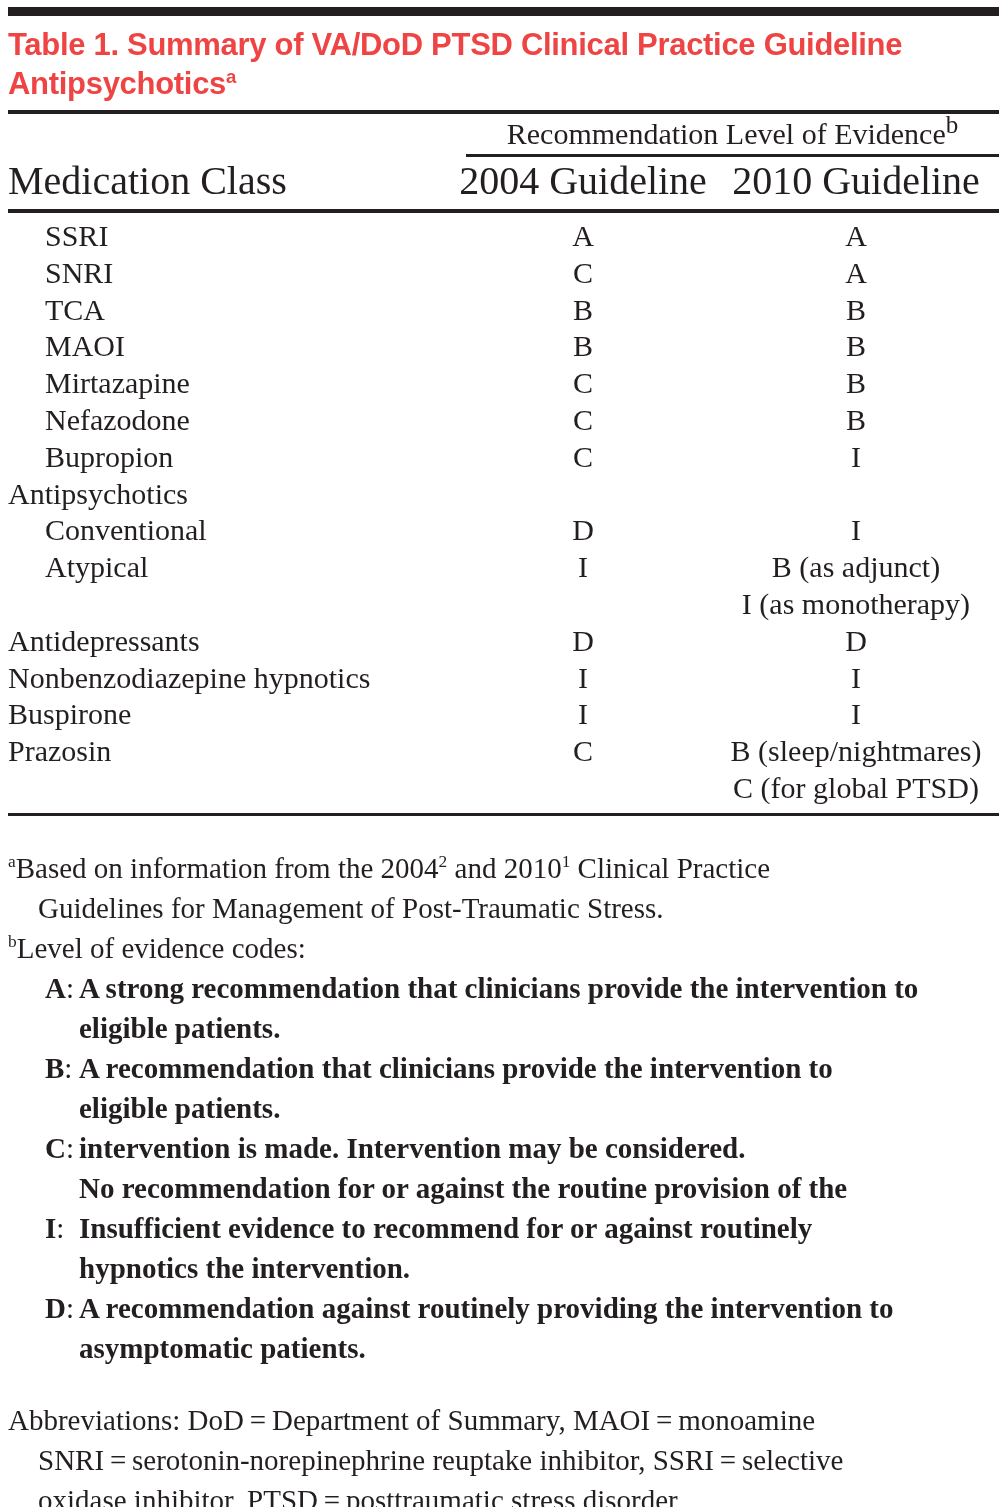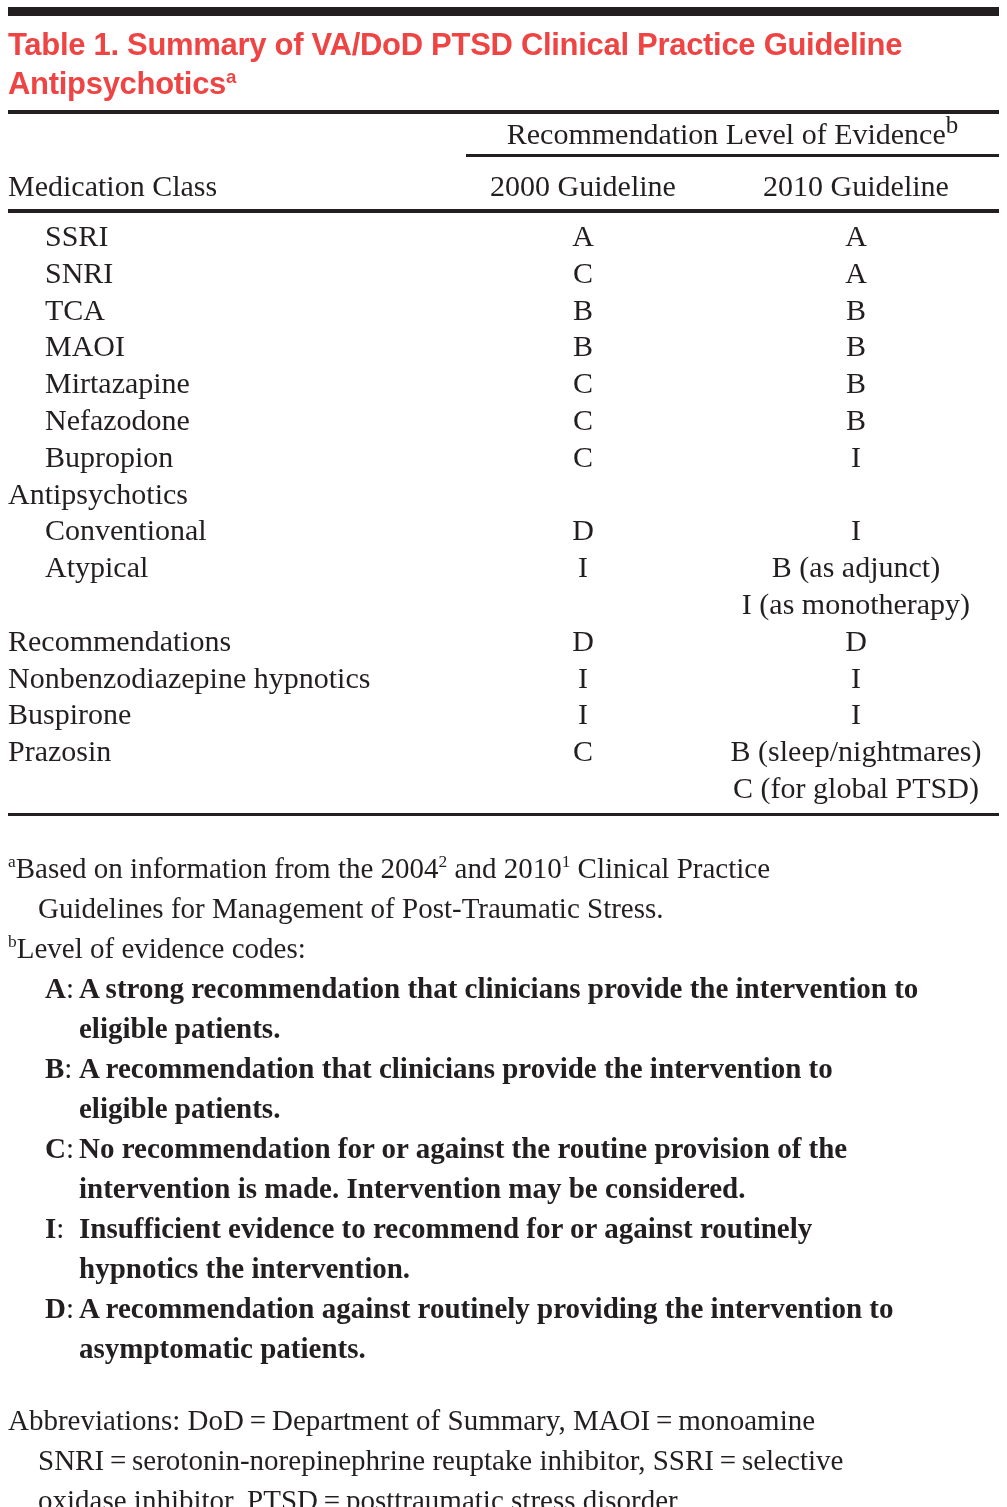--- a/index.html
+++ b/index.html
@@ -47,21 +47,21 @@
   }
   .span-head-text { font-size: 30px; line-height: 30px; white-space: nowrap; }
 
   .colheads {
     display: grid;
     grid-template-columns: 445px 260px 1fr;
     height: 46px;
     align-items: end;
     padding-bottom: 6px;
     box-sizing: content-box;
-    font-size: 30px;
+    font-size: 40px;
   }
   .colheads .c1 { text-align: left; }
   .colheads .c2, .colheads .c3 { text-align: center; }
 
   
   .tbody { padding: 5px 0 6px 0; }
   .trow {
     display: grid;
     grid-template-columns: 445px 260px 1fr;
     font-size: 30px;
@@ -99,21 +99,21 @@
   </div>
 
   <div class="rule rule-med"></div>
 
   <div class="span-block">
     <span class="span-head-text"><span>Recommendation Level of Evidence</span><sup>b</sup></span>
   </div>
 
   <div class="colheads">
     <div class="c1">Medication Class</div>
-    <div class="c2">2000 Guideline</div>
+    <div class="c2">2004 Guideline</div>
     <div class="c3">2010 Guideline</div>
   </div>
 
   <div class="rule rule-med"></div>
 
   <div class="tbody">
     <div class="trow">
       <div class="cell label indent">SSRI</div>
       <div class="cell val">A</div>
       <div class="cell val">A</div>
@@ -158,21 +158,21 @@
       <div class="cell val">D</div>
       <div class="cell val">I</div>
     </div>
     <div class="trow">
       <div class="cell label indent">Atypical</div>
       <div class="cell val">I</div>
       <div class="cell val">B (as adjunct)
 I (as monotherapy)</div>
     </div>
     <div class="trow">
-      <div class="cell label">Recommendations</div>
+      <div class="cell label">Antidepressants</div>
       <div class="cell val">D</div>
       <div class="cell val">D</div>
     </div>
     <div class="trow">
       <div class="cell label">Nonbenzodiazepine hypnotics</div>
       <div class="cell val">I</div>
       <div class="cell val">I</div>
     </div>
     <div class="trow">
       <div class="cell label">Buspirone</div>
@@ -208,22 +208,22 @@
     <div class="code-row">
       <div class="code-col"><span class="code-letter">B</span><span>:</span></div>
       <div class="code-desc">
         <div>A recommendation that clinicians provide the intervention to</div>
         <div>eligible patients.</div>
       </div>
     </div>
     <div class="code-row">
       <div class="code-col"><span class="code-letter">C</span><span>:</span></div>
       <div class="code-desc">
+        <div>intervention is made. Intervention may be considered.</div>
         <div>No recommendation for or against the routine provision of the</div>
-        <div>intervention is made. Intervention may be considered.</div>
       </div>
     </div>
     <div class="code-row">
       <div class="code-col"><span class="code-letter">I</span><span>:</span></div>
       <div class="code-desc">
         <div>Insufficient evidence to recommend for or against routinely</div>
         <div>hypnotics the intervention.</div>
       </div>
     </div>
     <div class="code-row">

